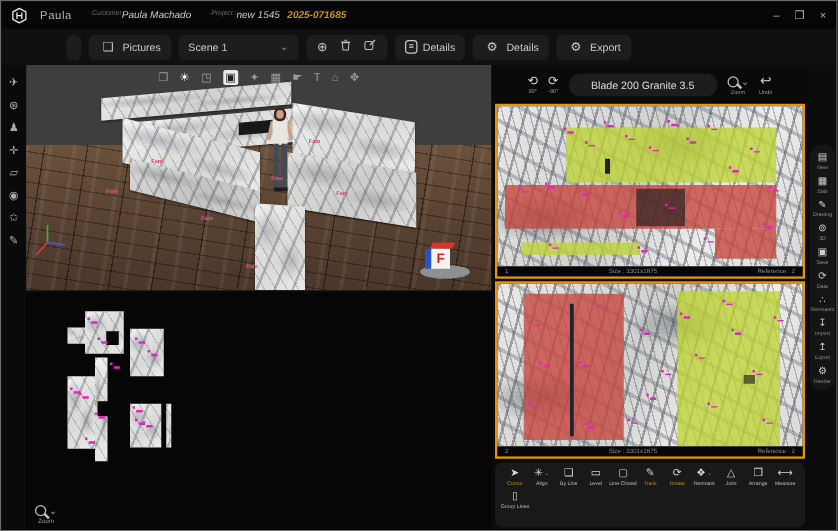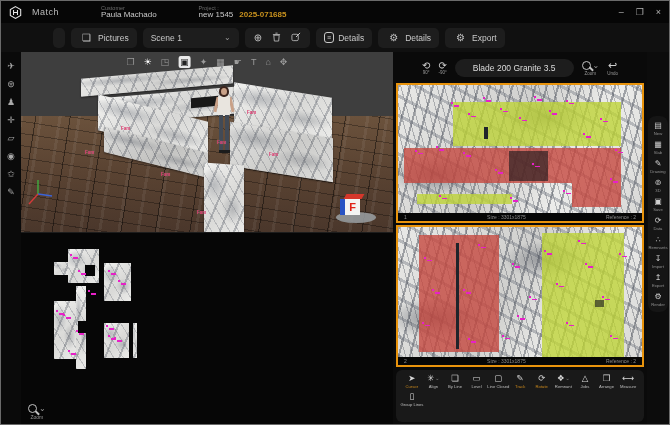--- a/index.html
+++ b/index.html
@@ -4,21 +4,21 @@
 <style>
   * { margin:0; padding:0; box-sizing:border-box; }
   html,body { background:#2a2a2a; }
   body { font-family:"Liberation Sans", sans-serif; }
   .window { width:670px; height:425px; border:1px solid #6a6a6a; background:#0d0d0d; overflow:hidden; position:relative; }
 
   
   .titlebar { height:22px; background:#060606; display:flex; align-items:center; gap:10px; padding:0 8px; }
   .logo { display:flex; align-items:center; }
   .app-name { color:#b9b9b9; font-size:9px; letter-spacing:.5px; }
-  .meta { display:flex; flex-direction:column; line-height:1.1; margin-left:32px; }
+  .meta { display:flex; line-height:1.1; margin-left:6px;font-style:italic; }
   .meta .lbl { color:#6d6d6d; font-size:5.5px; }
   .meta .val { color:#c9c9c9; font-size:8px; }
   .proj-row { display:flex; gap:6px;text-align:right; }
   .proj-code { font-size:8px; font-weight:bold; }
   .tb-spacer { flex:1; }
   .win-controls { display:flex; gap:12px; color:#b5b5b5; font-size:9px; }
   .win-controls span { cursor:default; }
 
   
   .toolbar { height:29px; background:#101010; display:flex; align-items:center; gap:6px; padding:0 6px 0 52px; }
@@ -148,21 +148,21 @@
 
 <div class="window">
 
   <div class="titlebar">
     <span class="logo">
       <svg width="13" height="13" viewBox="0 0 20 20">
           <path d="M10 1l8 4.5v9L10 19l-8-4.5v-9z" fill="none" stroke="#e9e9e9" stroke-width="1.6"></path>
           <path d="M7 6v8M13 6v8M7 10h6" stroke="#e9e9e9" stroke-width="1.6"></path>
         </svg>
     </span>
-    <span class="app-name">Match</span>
+    <span class="app-name">Paula</span>
     <div class="meta">
       <span class="lbl">Customer</span>
       <span class="val">Paula Machado</span>
     </div>
     <div class="meta">
       <span class="lbl">Project :</span>
       <span class="proj-row">
         <span class="val">new 1545</span>
         <span class="proj-code" id="projCode" style="color: rgb(201, 146, 30);">2025-071685</span>
       </span>

